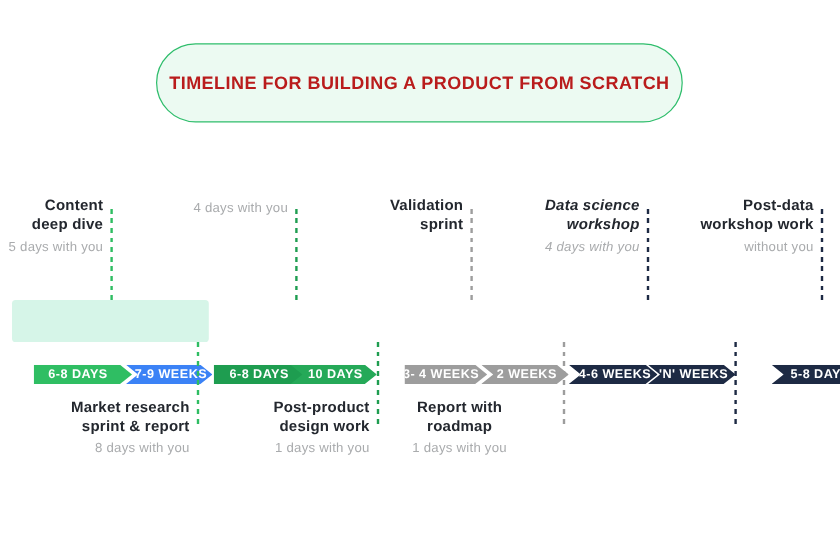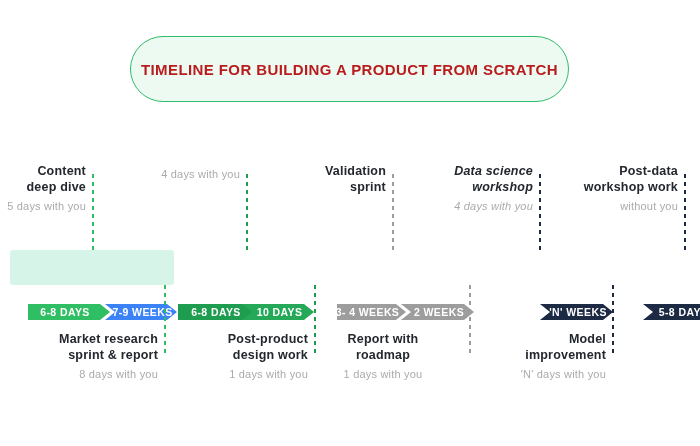--- a/index.html
+++ b/index.html
@@ -90,20 +90,21 @@
   <div class="conn top d-navy" style="left:684px;"></div>
 
   <div class="band"></div>
 
   <div class="seg first c-green1" style="left:28px;width:74px;">6-8 DAYS</div>
   <div class="seg notch c-green2" style="left:105px;width:69px;">7-9 WEEKS</div>
   <div class="seg first c-green3" style="left:178px;width:76px;">6-8 DAYS</div>
   <div class="seg notch c-green4" style="left:242px;width:69px;">10 DAYS</div>
   <div class="seg first c-gray" style="left:337px;width:61px;">3- 4 WEEKS</div>
   <div class="seg notch c-gray" style="left:401px;width:70px;">2 WEEKS</div>
+  <div class="seg notch c-navy" style="left:474px;width:71px;">4-6 WEEKS</div>
   <div class="seg notch c-navy" style="left:540px;width:70px;">'N' WEEKS</div>
   <div class="seg notch c-navy" style="left:643px;width:75px;">5-8 DAYS</div>
 
   <div class="conn bot d-green1" style="left:164px;"></div>
   <div class="conn bot d-green3" style="left:314px;"></div>
   <div class="conn bot d-gray" style="left:469px;"></div>
   <div class="conn bot d-navy" style="left:612px;"></div>
 
   <div class="mlabel" style="right:542px;top:331px;">
     <div class="mtitle">Market research
@@ -113,19 +114,14 @@
   <div class="mlabel" style="right:392px;top:331px;">
     <div class="mtitle">Post-product
 design work</div>
     <div class="msub">1 days with you</div>
   </div>
   <div class="mlabel" style="right:237px;top:331px;text-align:center;">
     <div class="mtitle">Report with
 roadmap</div>
     <div class="msub">1 days with you</div>
   </div>
-  <div class="mlabel" style="right:94px;top:331px;">
-    <div class="mtitle">Model
-improvement</div>
-    <div class="msub">'N' days with you</div>
-  </div>
 
 </div>
 
 </body></html>

